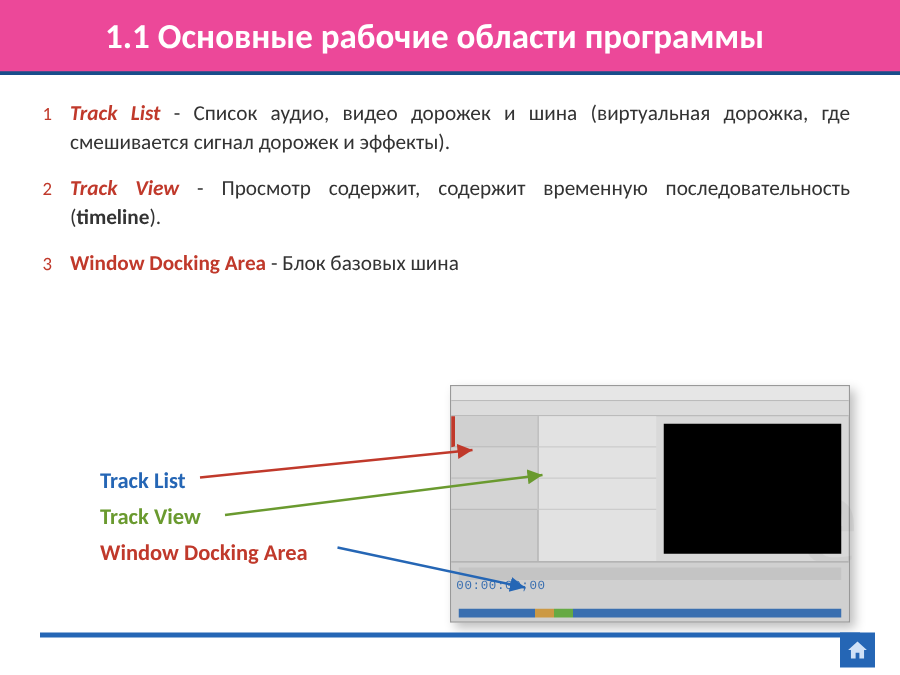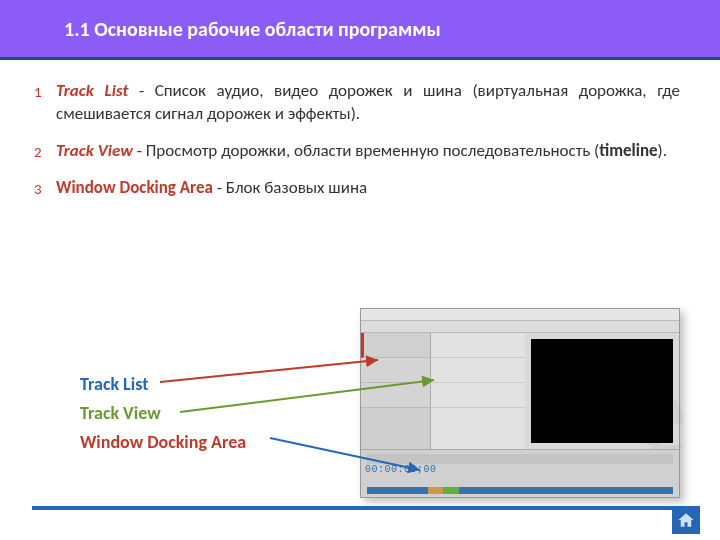--- a/index.html
+++ b/index.html
@@ -1,26 +1,26 @@
 <!DOCTYPE html>
 <html><head>
 <meta charset="utf-8">
 <style>
   * { box-sizing: border-box; margin: 0; padding: 0; }
   html, body { width: 720px; height: 540px; font-family: Calibri, Arial, sans-serif; background: #fff; }
   .slide { width: 720px; height: 540px; position: relative; background: #fff; }
 
   .header {
-    background: #8b5cf6;
+    background: #ec4899;
     height: 60px;
     display: flex;
     align-items: center;
-    padding-left: 64px;
+    padding-left: 84px;
     color: #fff;
-    font-size: 20px;
+    font-size: 28px;
     font-weight: 600;
     border-bottom: 3px solid #194d8a;
   }
 
   .body {
     padding: 20px 40px 0 56px;
     font-size: 17px;
     color: #333;
   }
 
@@ -113,21 +113,21 @@
 
   <div class="body">
 
     <div class="item justify">
       <span class="num">1</span>
       <span class="term">Track List</span><span> - Список аудио, видео дорожек и шина (виртуальная дорожка, где смешивается сигнал дорожек и эффекты).</span>
     </div>
 
     <div class="item justify">
       <span class="num">2</span>
-      <span class="term">Track View</span><span> - Просмотр дорожки, области временную последовательность</span><span> (</span><b>timeline</b><span>).</span>
+      <span class="term">Track View</span><span> - Просмотр содержит, содержит временную последовательность</span><span> (</span><b>timeline</b><span>).</span>
     </div>
 
     <div class="item">
       <span class="num">3</span>
       <span class="term" style="font-style:normal">Window Docking Area</span><span> - Блок базовых шина</span>
     </div>
 
   </div>
 
   <div class="legend">

